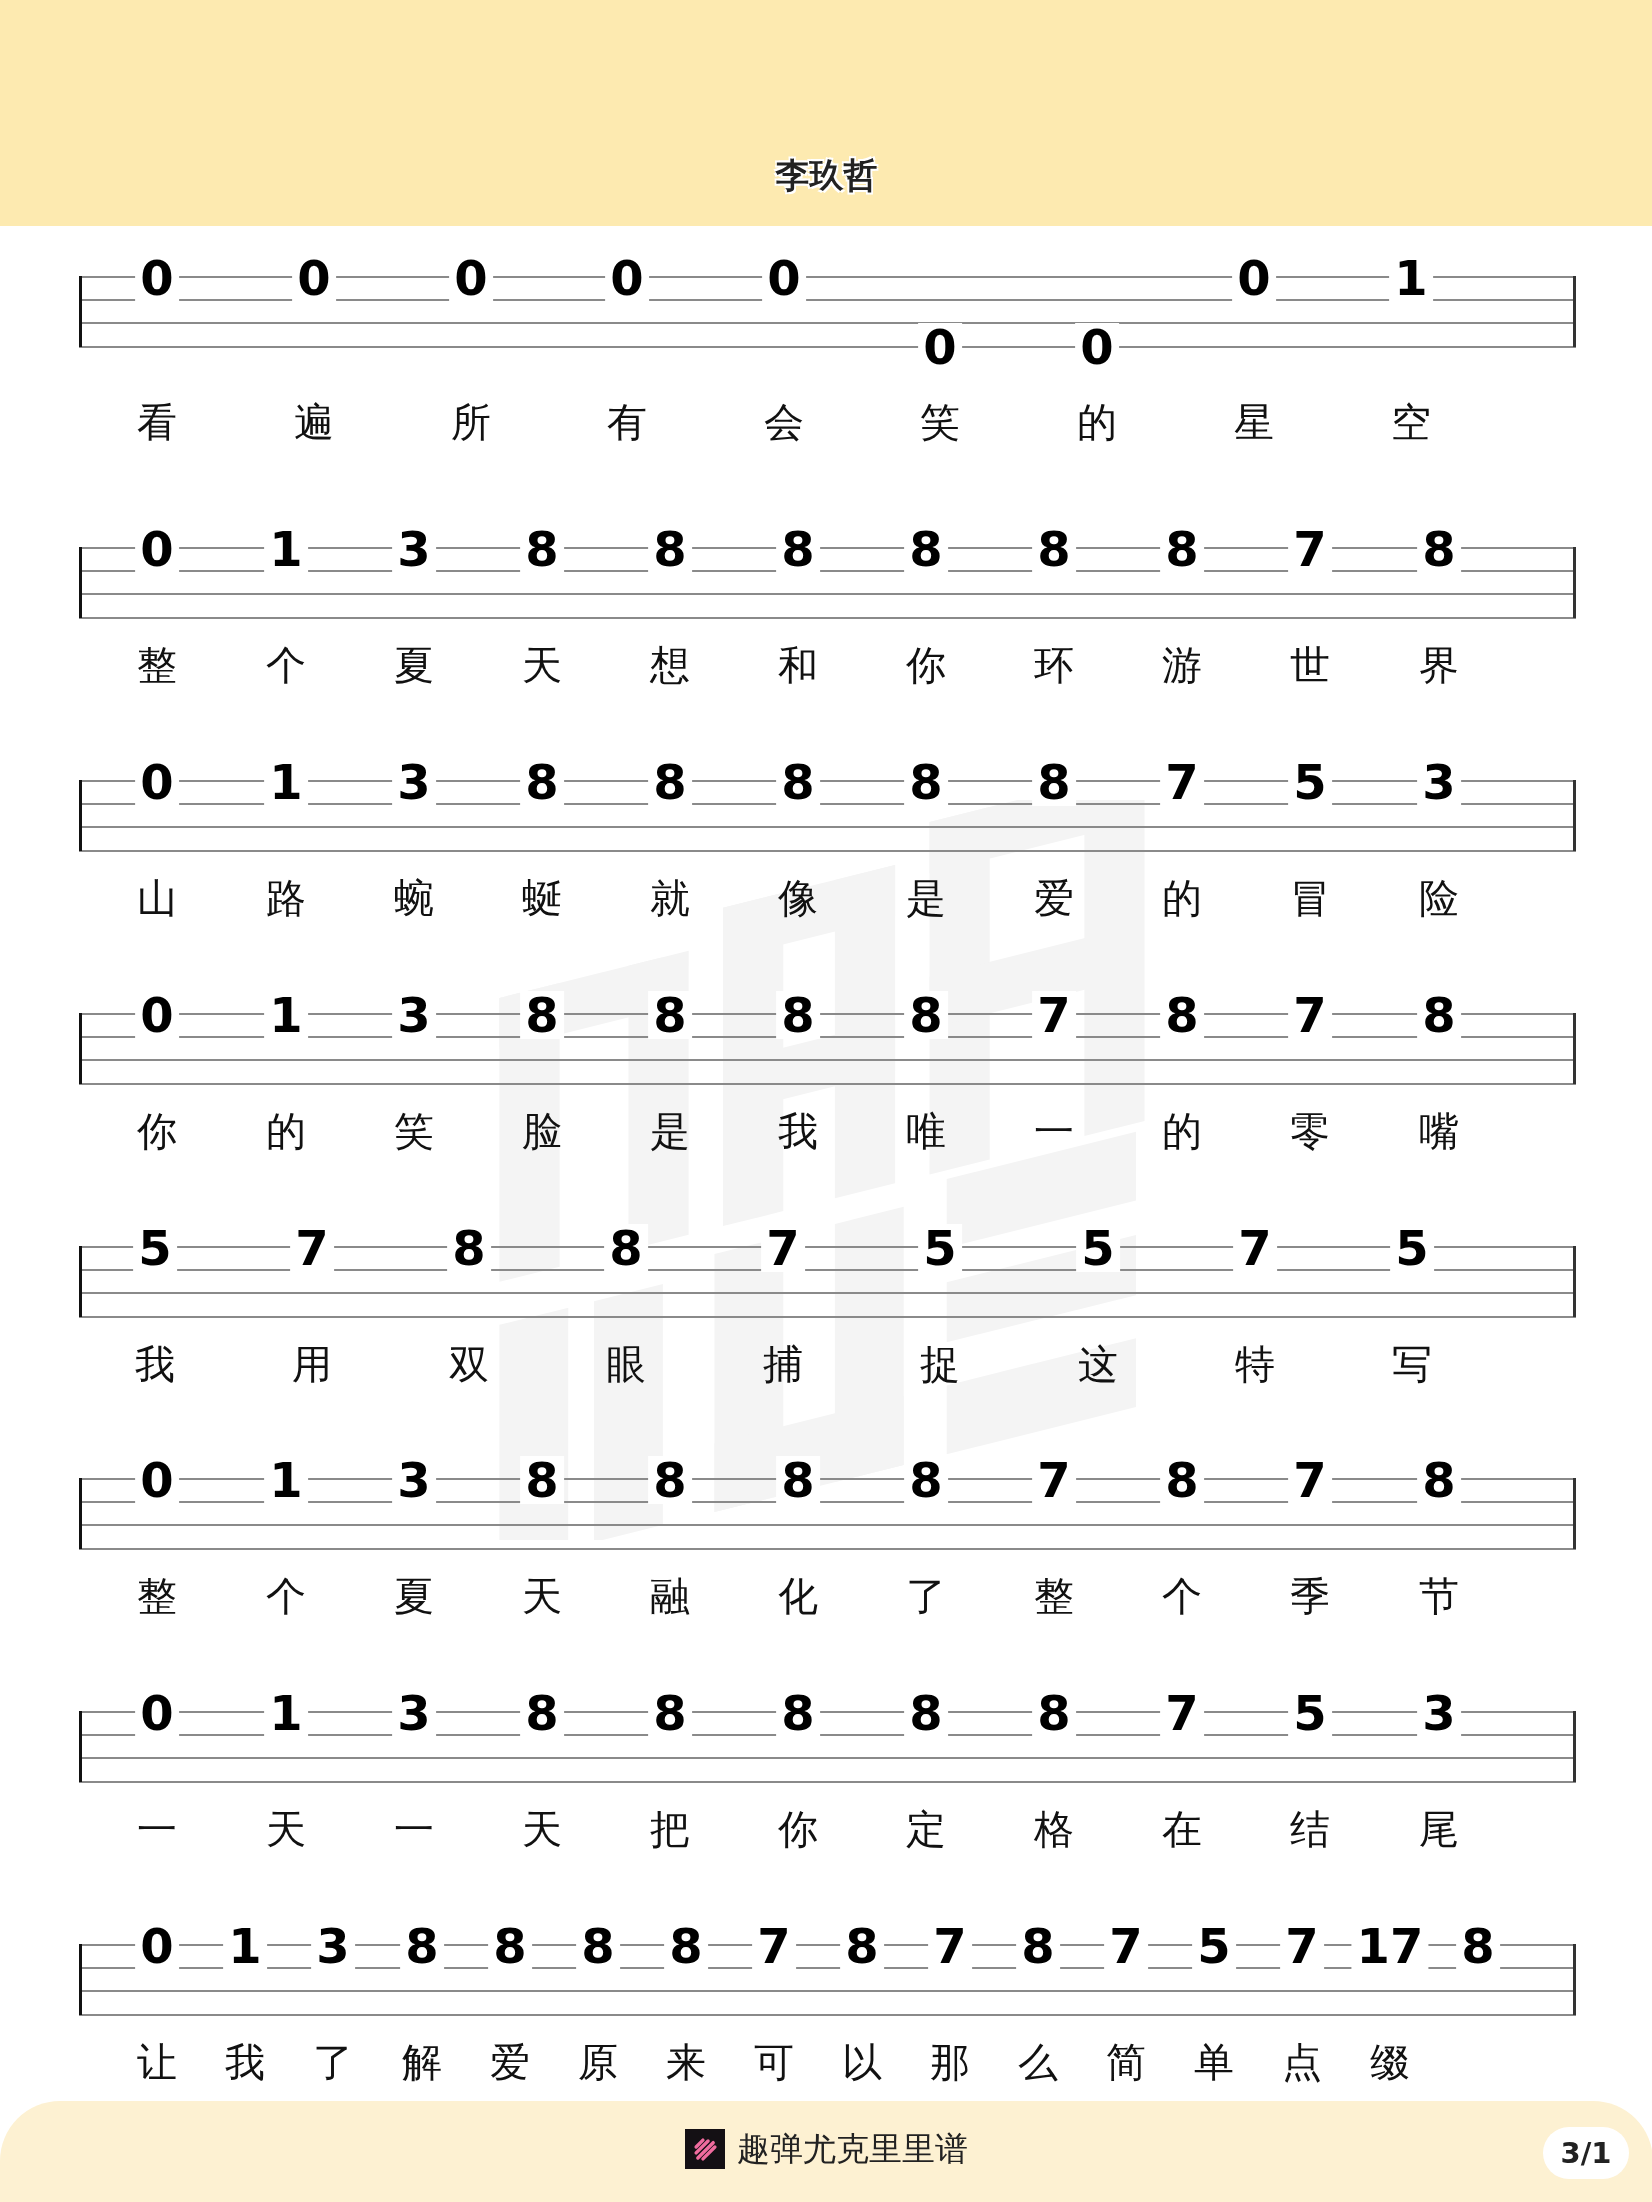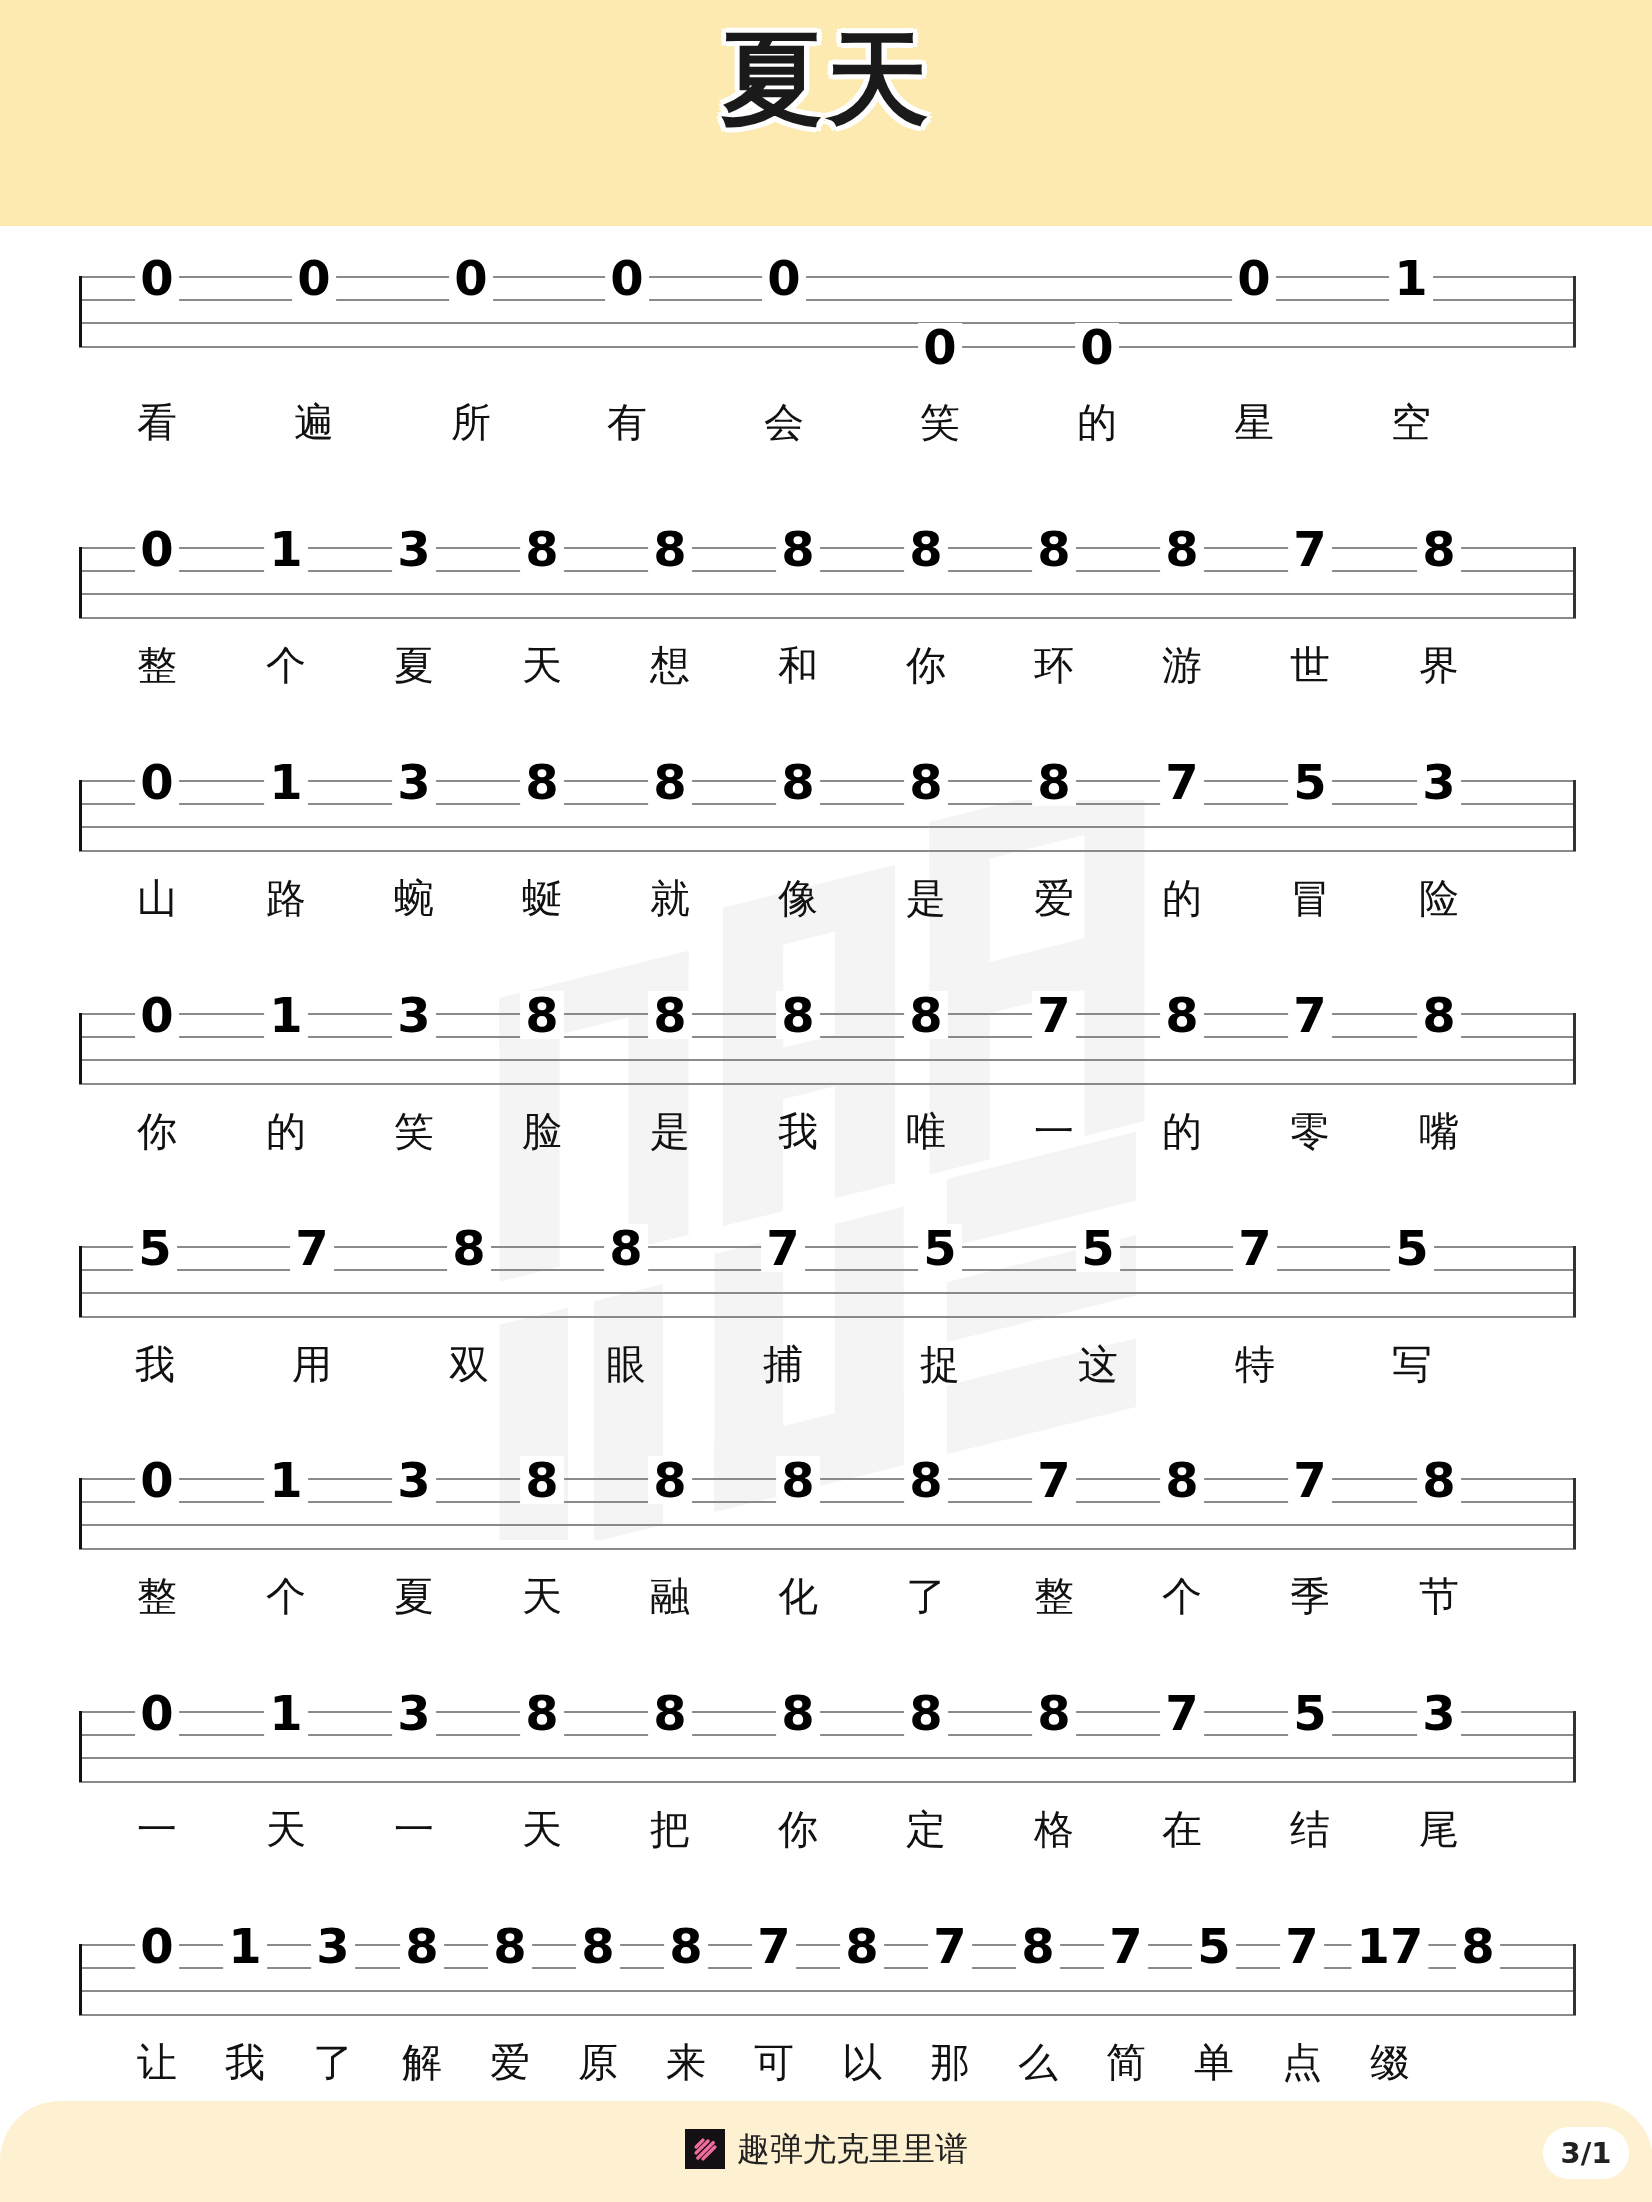--- a/index.html
+++ b/index.html
@@ -65,21 +65,21 @@
   .page-badge {
     position: absolute; left: 1543px; top: 2127px; width: 86px; height: 52px;
     background: #fff; border-radius: 26px; display: flex; align-items: center;
     justify-content: center; font-size: 29px; font-weight: bold; color: #222;
   }
 </style>
 </head>
 <body>
 
 <div class="header">
-  <div class="title">夏天</div>
+  <div class="artist">李玖哲</div>
 </div>
 
 <svg class="watermark" viewBox="0 0 880 860">
   <g fill="#f4f4f4" transform="skewY(-14) translate(0,120)">
     <rect x="40" y="120" width="70" height="330"></rect>
     <rect x="40" y="120" width="190" height="60"></rect>
     <rect x="190" y="120" width="70" height="330"></rect>
     <rect x="300" y="80" width="70" height="370"></rect>
     <rect x="300" y="80" width="200" height="60"></rect>
     <rect x="300" y="260" width="200" height="60"></rect>

